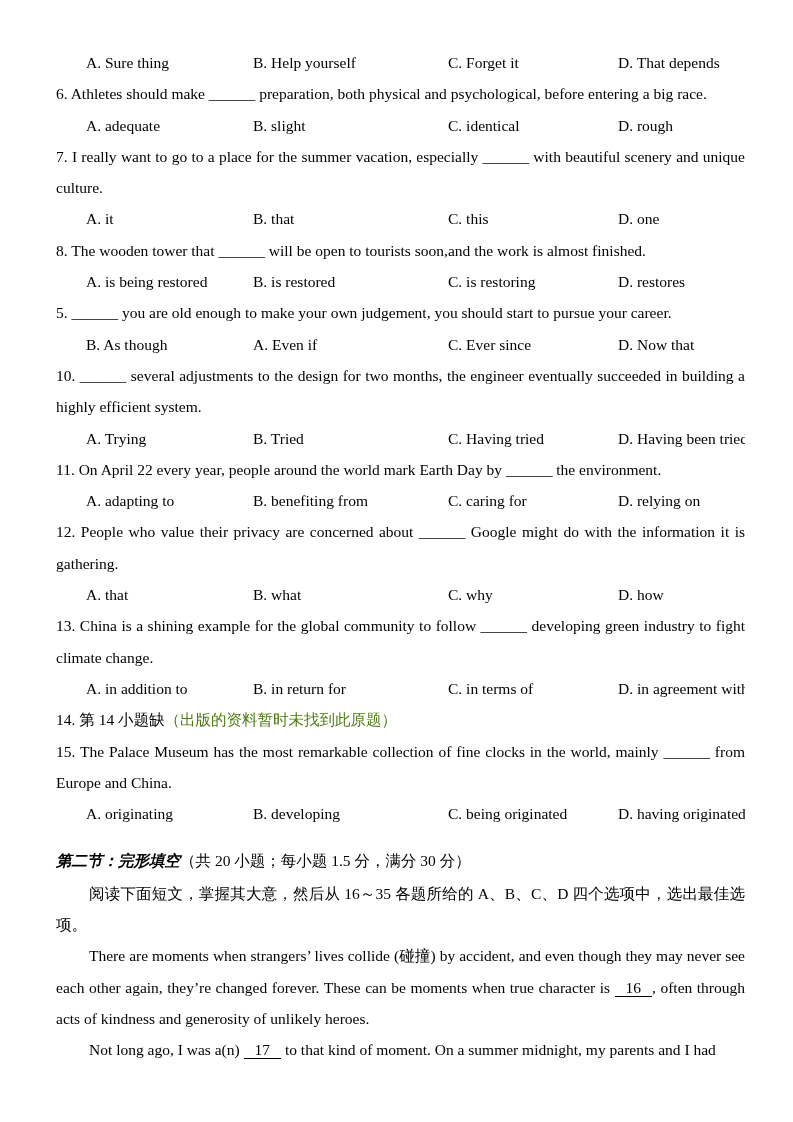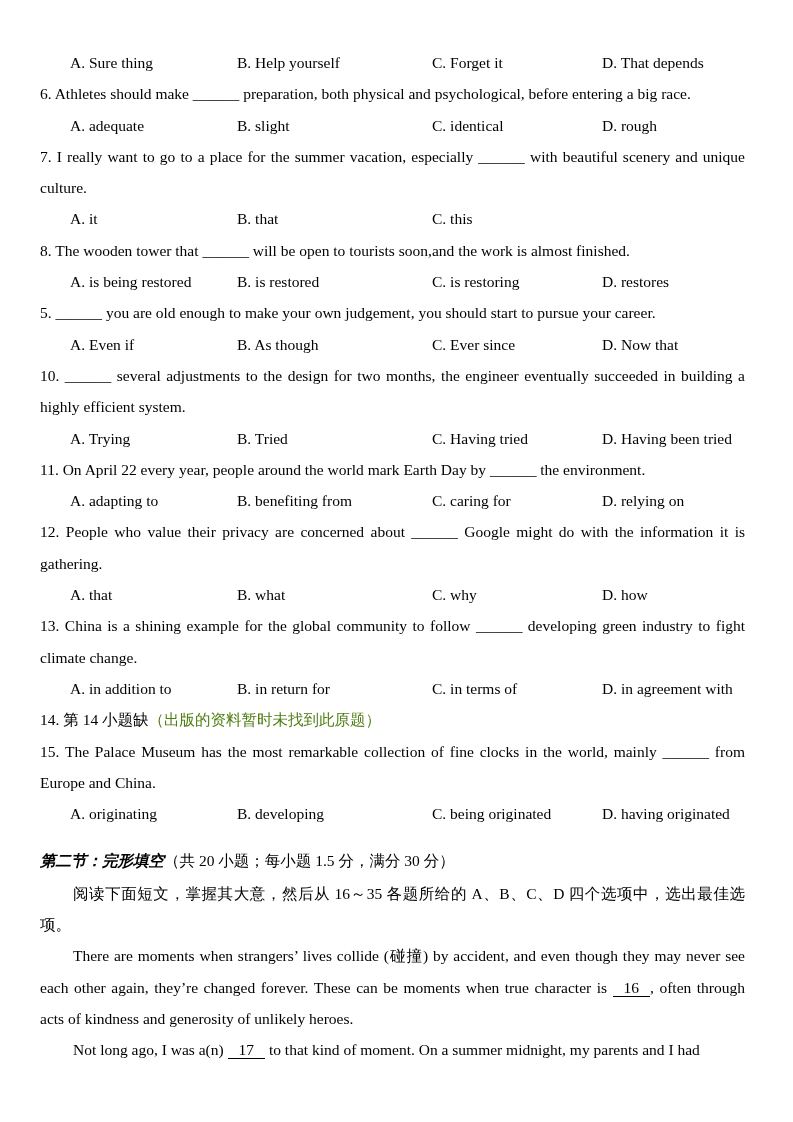--- a/index.html
+++ b/index.html
@@ -3,21 +3,21 @@
 <meta charset="utf-8">
 <style>
   * { box-sizing: border-box; }
   html, body { margin: 0; padding: 0; background: #ffffff; }
   .page {
     width: 793px;
     height: 1122px;
     overflow: hidden;
     background: #ffffff;
     color: #000000;
-    padding: 47px 48px 0 40px;
+    padding: 47px 48px 0 56px;
     font-family: "Liberation Serif", "DejaVu Serif", serif;
     font-size: 15.5px;
     line-height: 31.3px;
   }
   p { margin: 0; }
   .stem { text-align: justify; }
   .opts {
     display: grid;
     grid-template-columns: 167px 195px 170px auto;
     padding-left: 30px;
@@ -48,34 +48,35 @@
     <span class="opt">B. slight</span>
     <span class="opt">C. identical</span>
     <span class="opt">D. rough</span>
   </div>
 
   <p class="stem">7. I really want to go to a place for the summer vacation, especially ______ with beautiful scenery and unique culture.</p>
   <div class="opts">
     <span class="opt">A. it</span>
     <span class="opt">B. that</span>
     <span class="opt">C. this</span>
+    <span class="opt">D. one</span>
   </div>
 
   <p class="stem">8. The wooden tower that ______ will be open to tourists soon,and the work is almost finished.</p>
   <div class="opts">
     <span class="opt">A. is being restored</span>
     <span class="opt">B. is restored</span>
     <span class="opt">C. is restoring</span>
     <span class="opt">D. restores</span>
   </div>
 
   <p class="stem">5. ______ you are old enough to make your own judgement, you should start to pursue your career.</p>
   <div class="opts">
+    <span class="opt">B. As though</span>
     <span class="opt">A. Even if</span>
-    <span class="opt">B. As though</span>
     <span class="opt">C. Ever since</span>
     <span class="opt">D. Now that</span>
   </div>
 
   <p class="stem">10. ______ several adjustments to the design for two months, the engineer eventually succeeded in building a highly efficient system.</p>
   <div class="opts">
     <span class="opt">A. Trying</span>
     <span class="opt">B. Tried</span>
     <span class="opt">C. Having tried</span>
     <span class="opt">D. Having been tried</span>

